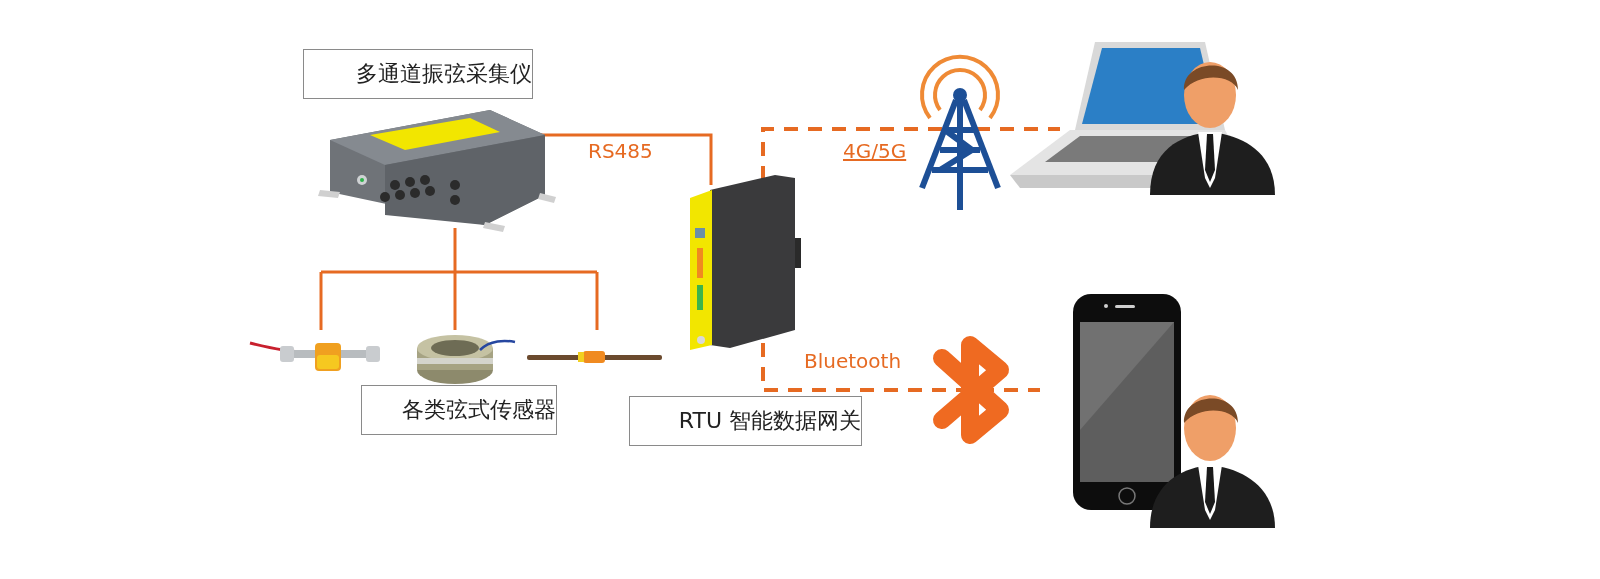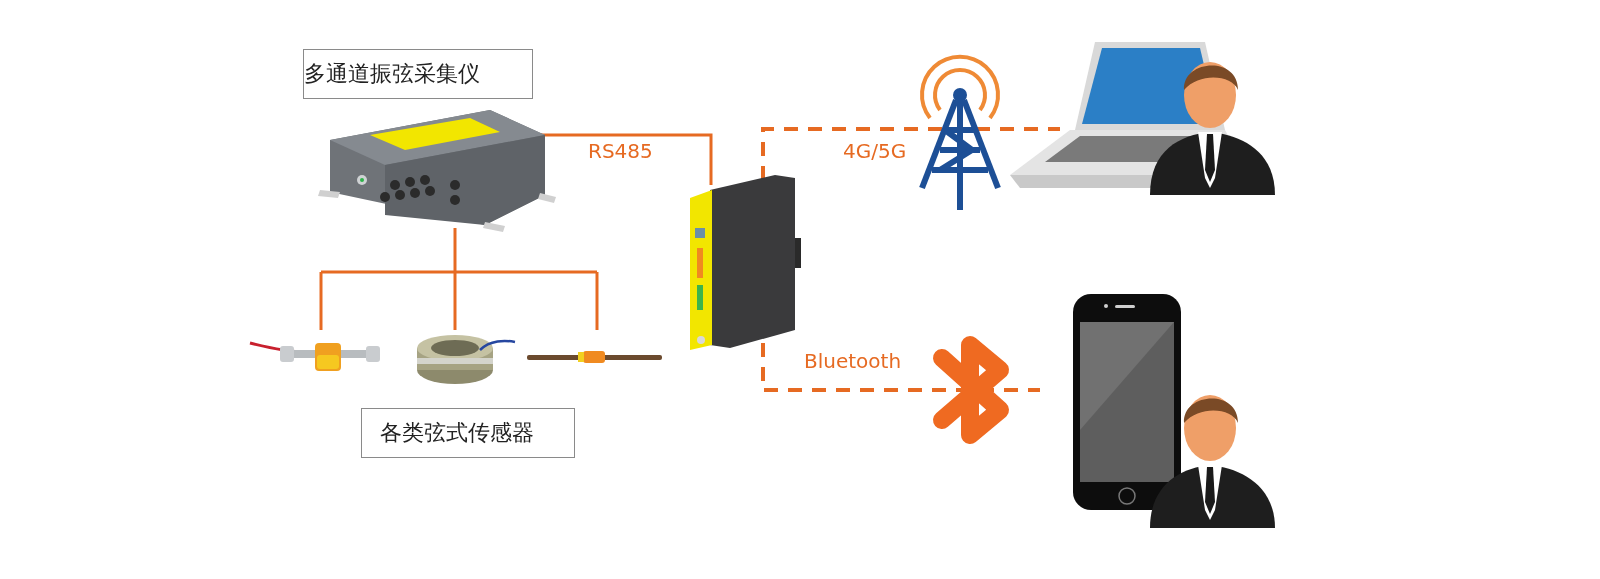--- a/index.html
+++ b/index.html
@@ -1,21 +1,21 @@
 <!DOCTYPE html>
 <html><head>
 <meta charset="utf-8">
 <style>
   html, body { margin:0; padding:0; background:#ffffff; }
   body { width:1600px; height:579px; position:relative; overflow:hidden;
          font-family:"DejaVu Sans", "Liberation Sans", sans-serif; }
   #stage { position:absolute; left:0; top:0; width:1600px; height:579px; }
   .label-box { position:absolute; background:#fff; border:1px solid #8a8a8a;
                color:#222; font-size:22px; display:flex; align-items:center;
-               justify-content:flex-start; white-space:nowrap; }
+               justify-content:flex-end; white-space:nowrap; }
   .conn-label { position:absolute; color:#e66a22; font-size:20px; white-space:nowrap; }
 </style>
 </head>
 <body>
 
 <div id="stage">
 <svg width="1600" height="579" viewBox="0 0 1600 579" xmlns="http://www.w3.org/2000/svg" style="position:absolute;left:0;top:0">
 
   <g stroke="#e66a22" stroke-width="3" fill="none">
     <polyline points="540,135 711,135 711,185"></polyline>
@@ -139,20 +139,23 @@
     <polygon points="1198,465 1222,465 1215,510 1210,520 1205,510" fill="#ffffff"></polygon>
     <polygon points="1207,467 1213,467 1215,502 1210,514 1205,502" fill="#1a1a1a"></polygon>
     <ellipse cx="1210" cy="428" rx="26" ry="33" fill="#ef9f68"></ellipse>
     <path d="M1184,423 C1182,393 1238,388 1238,423 C1232,408 1200,405 1184,423 Z" fill="#7a4a26"></path>
   </g>
 </svg>
 
 <div class="label-box" style="left:303px;top:49px;width:228px;height:48px;">
   <span>多通道振弦采集仪</span>
 </div>
-<div class="label-box" style="left:361px;top:408px;width:194px;height:48px;padding-left:18px;">
+<div class="label-box" style="left:361px;top:385px;width:194px;height:48px;">
   <span>各类弦式传感器</span>
+</div>
+<div class="label-box" style="left:629px;top:396px;width:231px;height:48px;">
+  <span>RTU 智能数据网关</span>
 </div>
 
 <div class="conn-label" style="left:588px;top:139px;">RS485</div>
-<div class="conn-label" style="left:843px;top:139px;">4G/5G</div>
+<div class="conn-label" style="left:843px;top:139px;text-decoration:underline;">4G/5G</div>
 <div class="conn-label" style="left:804px;top:349px;text-align:center;">Bluetooth</div>
 </div>
 
 </body></html>

